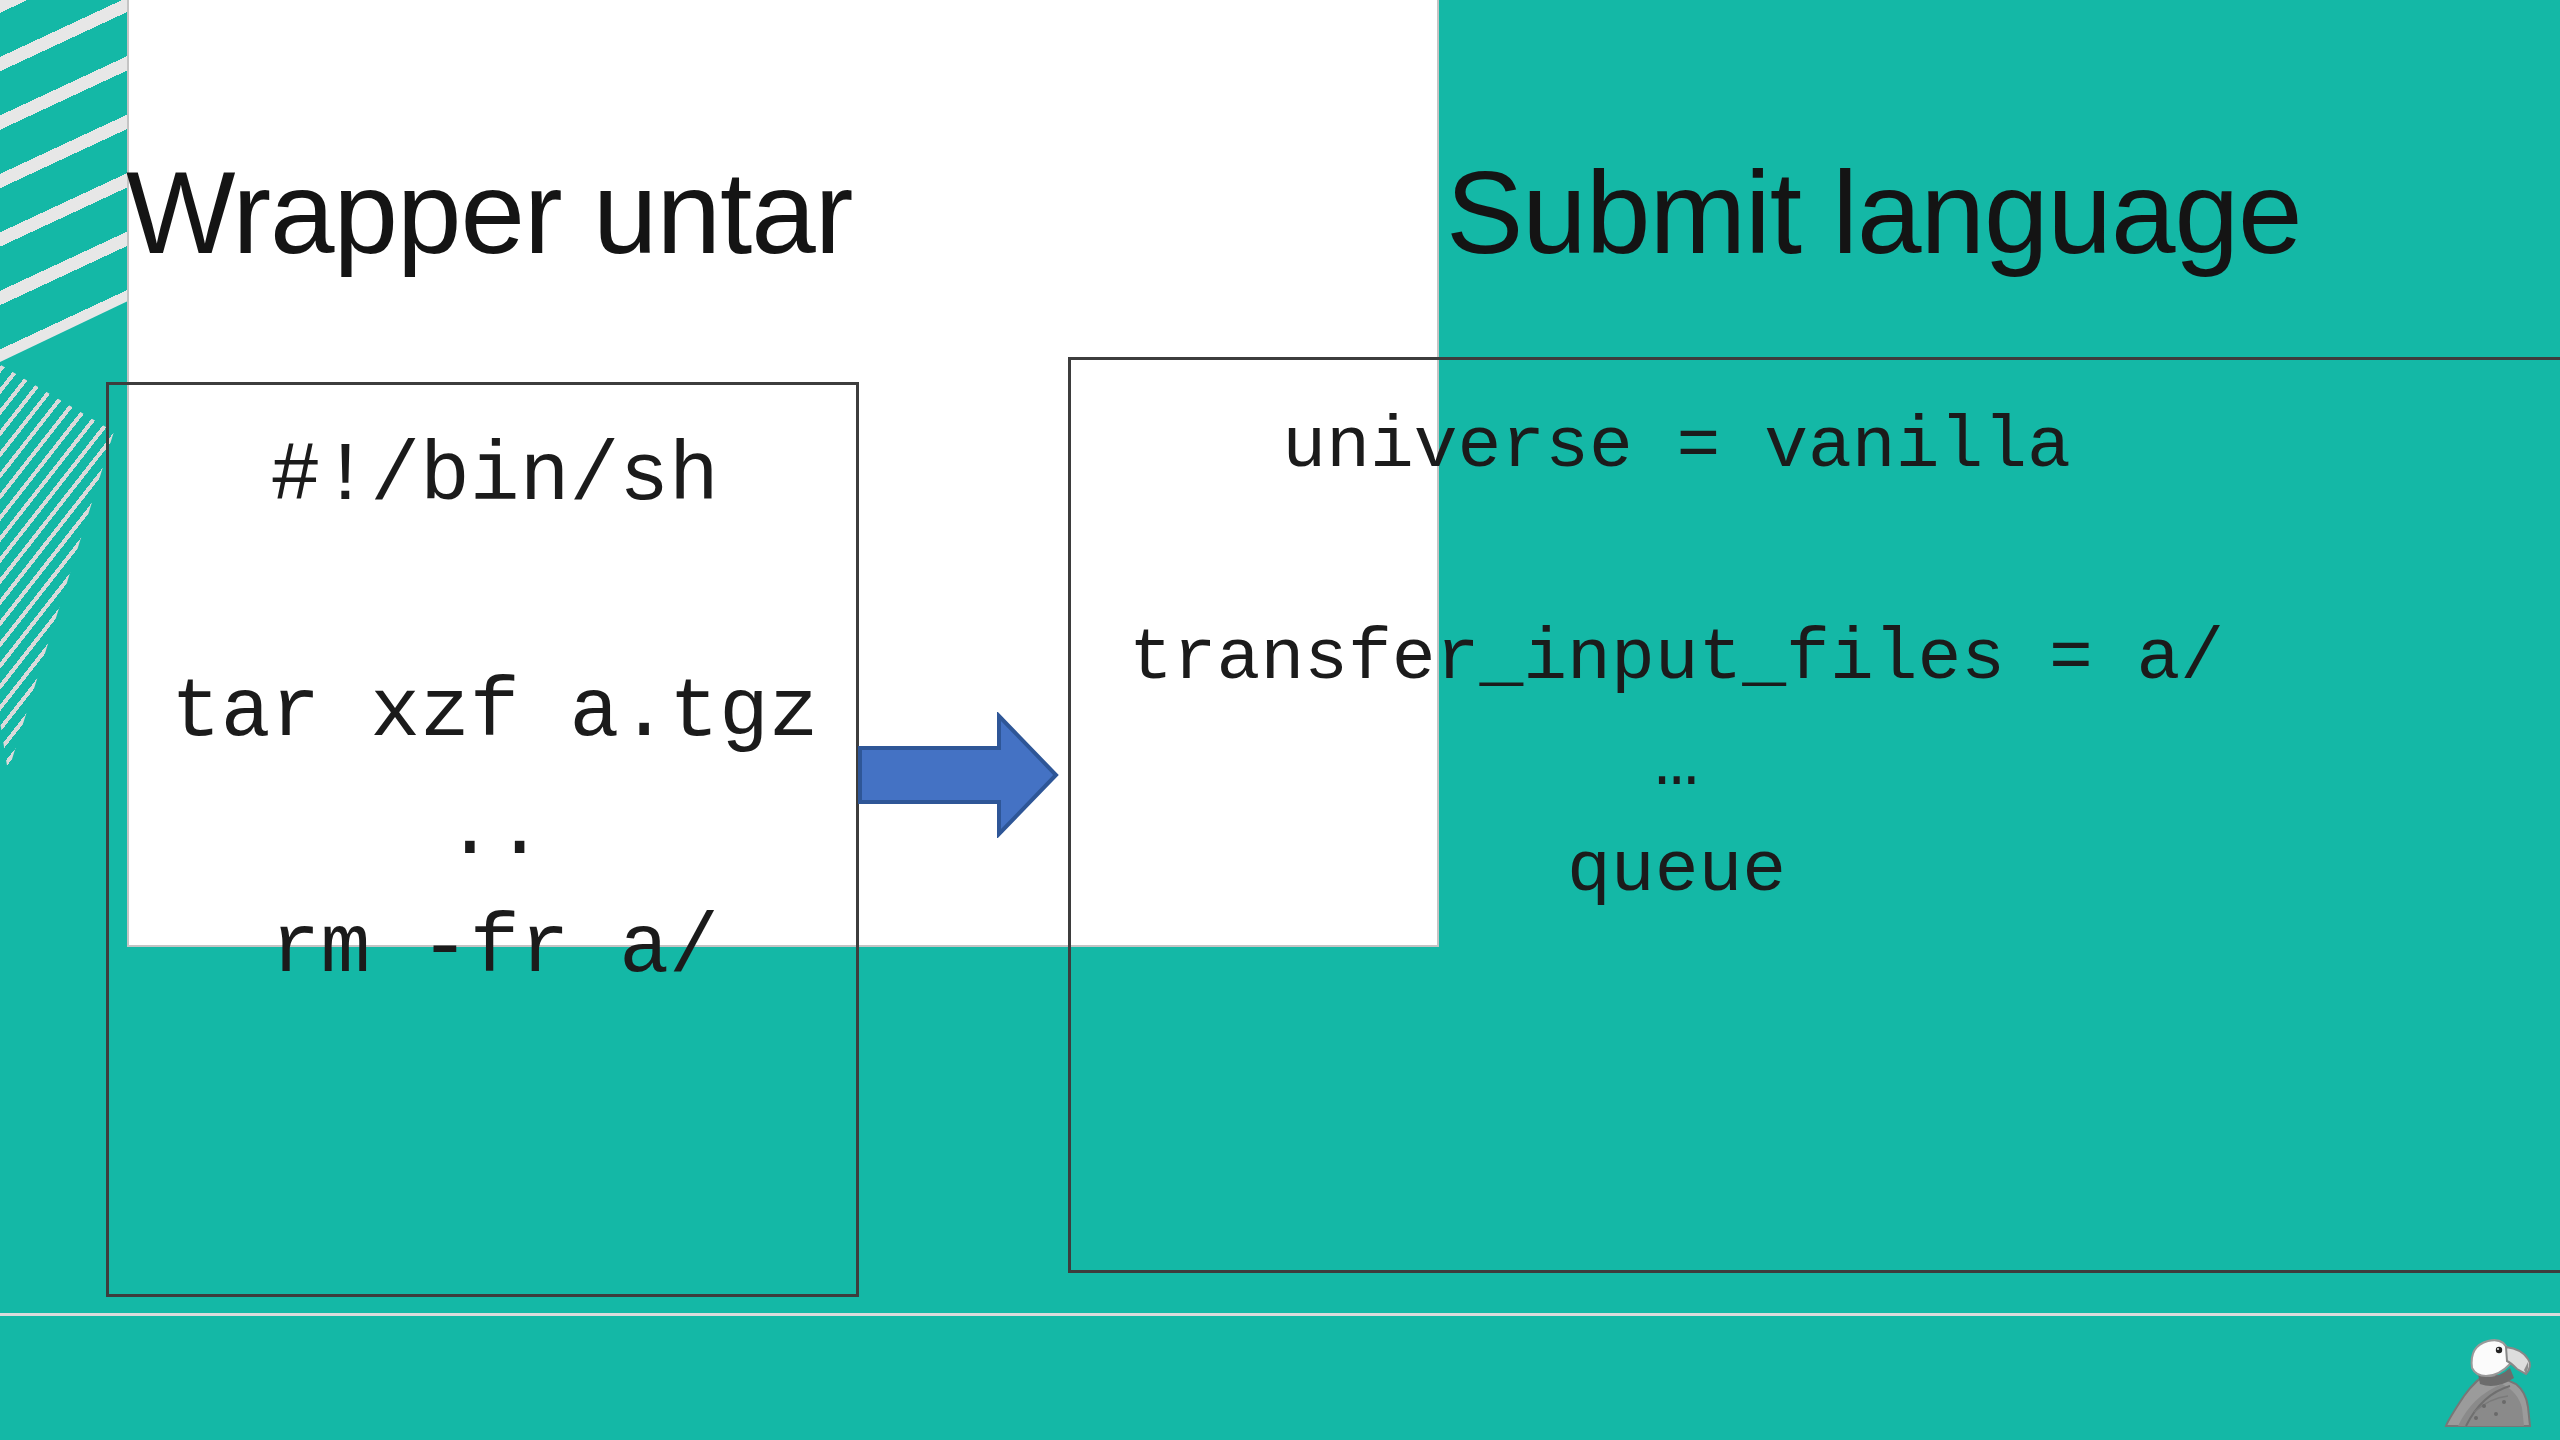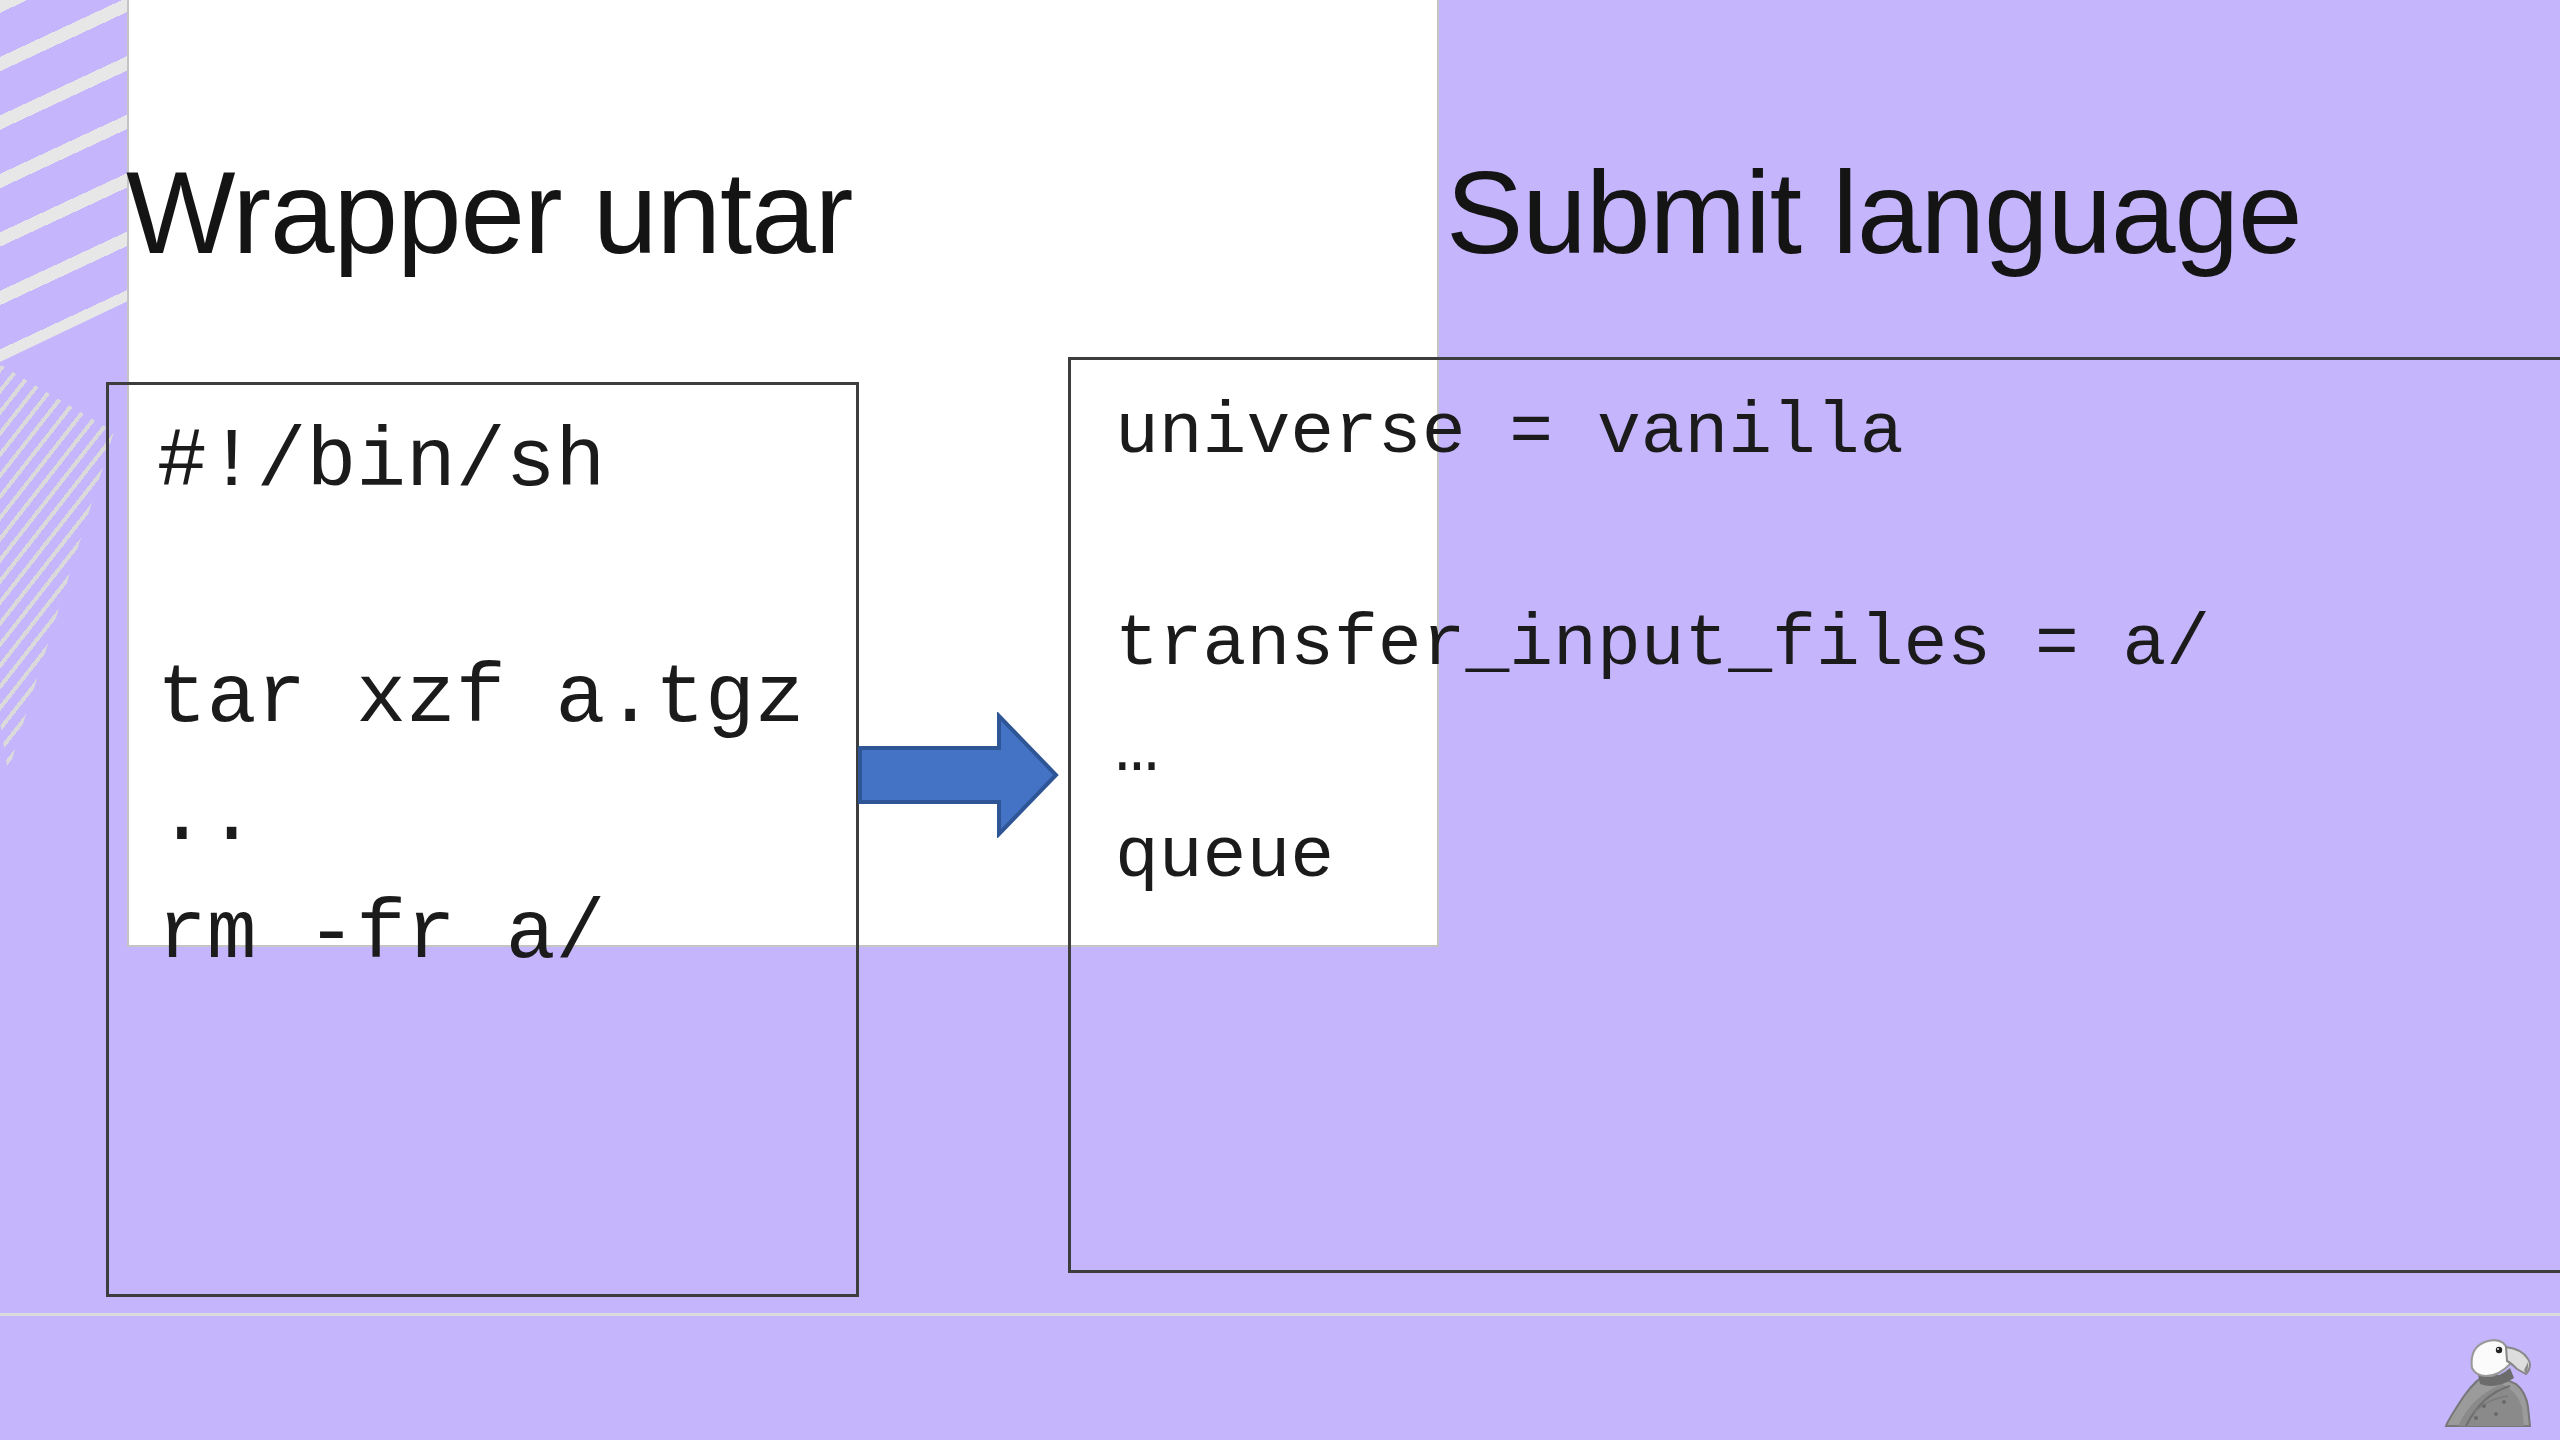--- a/index.html
+++ b/index.html
@@ -1,21 +1,21 @@
 <!DOCTYPE html>
 <html><head>
 <meta charset="utf-8">
 <style>
   html, body { margin: 0; padding: 0; background: #ffffff; }
   #slide {
     position: relative;
     width: 2560px;
     height: 1440px;
     overflow: hidden;
-    background: #c4b5fd;
+    background: #14b8a6;
     font-family: "Liberation Sans", "DejaVu Sans", sans-serif;
   }
   
   .hatch-coarse {
     position: absolute; left: 0; top: 0; width: 129px; height: 362px; z-index: 1;
     background: repeating-linear-gradient(-25deg, #e7e7e7 0 13px, transparent 13px 53px);
     clip-path: polygon(0 0, 100% 0, 100% 83%, 0 100%);
   }
   .hatch-fine {
     position: absolute; left: 0; top: 352px; width: 134px; height: 420px; z-index: 1;
@@ -28,23 +28,23 @@
     background: #ffffff; border: 2px solid #c4c4c4; box-sizing: border-box; z-index: 2;
   }
   
   .code-box {
     position: absolute; border: 3px solid #3d3d3d; box-sizing: border-box;
     background: transparent; z-index: 3;
   }
   .box-wrapper { left: 106px; top: 382px; width: 753px; height: 915px; }
   .box-submit  { left: 1068px; top: 357px; width: 1532px; height: 916px; }
   pre.code {
-    position: absolute; margin: 0; z-index: 5;
+    position: absolute; margin: 14px; z-index: 5;
     font-family: "Liberation Mono", "DejaVu Sans Mono", monospace;
-    color: #1b1b1b; white-space: pre;
+    color: #1b1b1b; white-space: pre; text-align: center;
   }
   .code-wrapper { left: 157px; top: 404px; font-size: 83px; line-height: 118px; }
   .code-submit  { left: 1115px; top: 380px; font-size: 73px; line-height: 106px; }
   .title {
     position: absolute; top: 153px; z-index: 4;
     font-size: 116px; font-weight: 300; letter-spacing: -1px;
     line-height: 120px; color: #141414; white-space: nowrap;
   }
   .title-left  { left: 126px; }
   .title-right { left: 1446px; }

